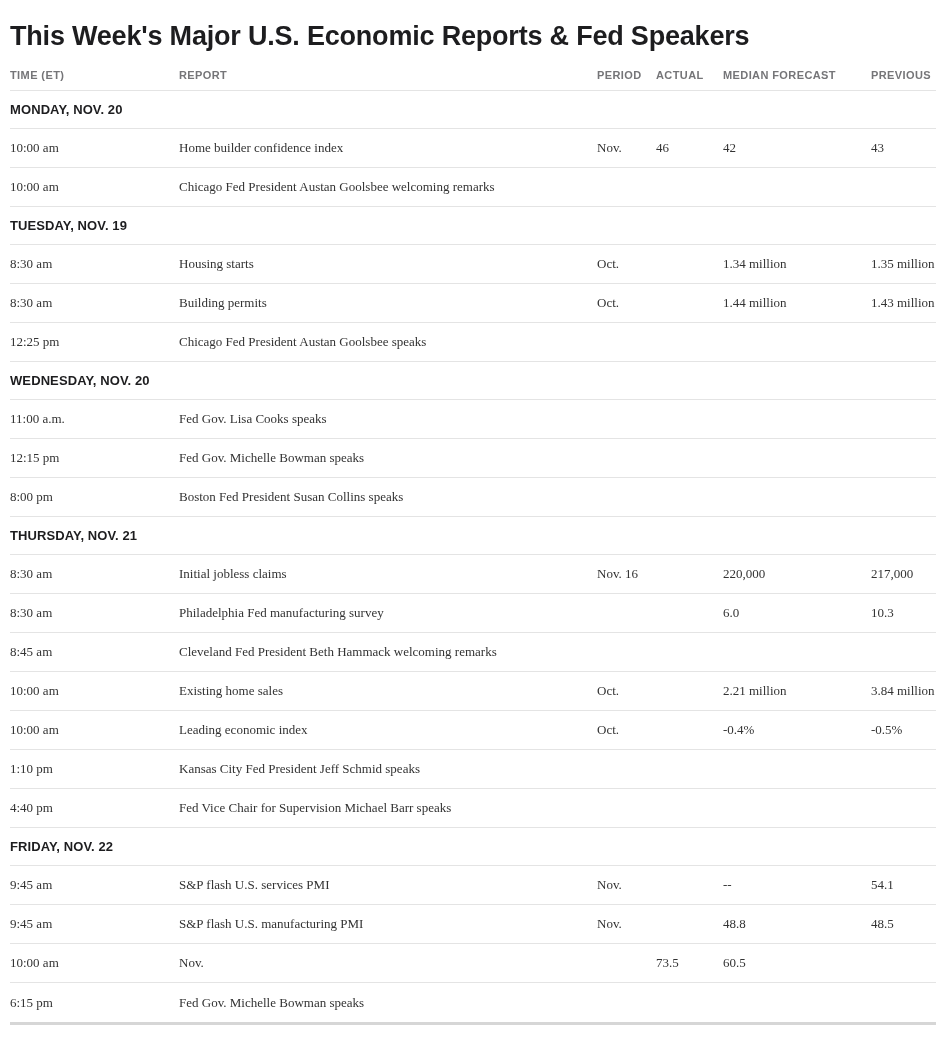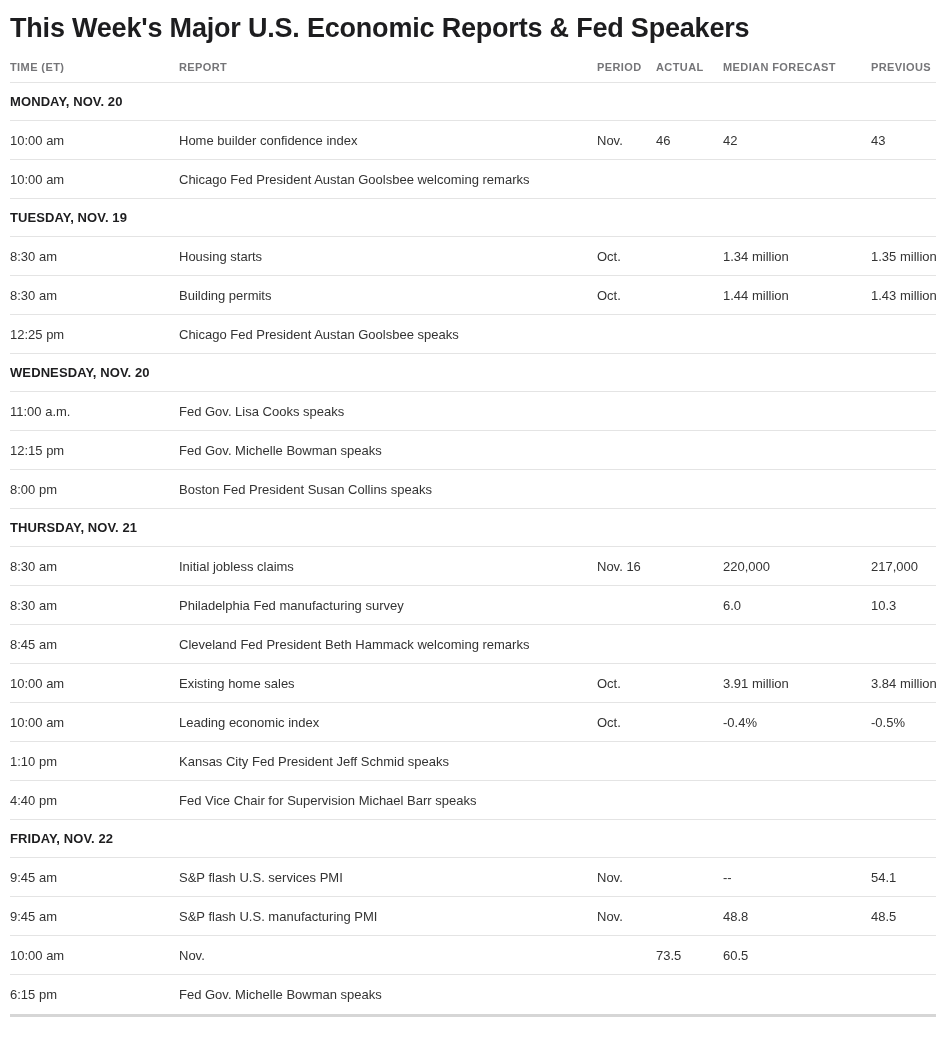--- a/index.html
+++ b/index.html
@@ -11,21 +11,21 @@
   }
   .container {
     width: 946px;
     padding: 0 10px;
   }
   h1.page-title {
     font-size: 27px;
     font-weight: 700;
     color: #1d1d1f;
     letter-spacing: -0.2px;
-    padding: 12px 0 0 0;
+    padding: 20px 0 0 0;
     line-height: 1.2;
   }
   .econ-table {
     margin-top: 12px;
     width: 100%;
   }
   .header-row {
     display: grid;
     grid-template-columns: 169px 418px 59px 67px 148px 1fr;
     align-items: end;
@@ -49,20 +49,21 @@
     font-weight: 700;
     color: #1d1d1f;
     letter-spacing: 0.1px;
   }
   .row {
     display: grid;
     grid-template-columns: 169px 418px 59px 67px 148px 1fr;
     align-items: center;
     height: 39px;
     border-bottom: 1px solid #e4e4e4;
+    font-family: Liberation Serif, serif;
   }
   .table-body .row:last-child { border-bottom: none; }
   .cell {
     font-size: 13px;
     color: #333333;
     white-space: nowrap;
     overflow: hidden;
   }
   a.report-link {
     color: #333333;
@@ -182,21 +183,21 @@
           <div class="cell cell-period"></div>
           <div class="cell cell-actual"></div>
           <div class="cell cell-median_forecast"></div>
           <div class="cell cell-previous"></div>
         </div>
         <div class="row">
           <div class="cell cell-time">10:00 am</div>
           <div class="cell cell-report">Existing home sales</div>
           <div class="cell cell-period">Oct.</div>
           <div class="cell cell-actual"></div>
-          <div class="cell cell-median_forecast">3.91 million</div>
+          <div class="cell cell-median_forecast">2.21 million</div>
           <div class="cell cell-previous">3.84 million</div>
         </div>
         <div class="row">
           <div class="cell cell-time">10:00 am</div>
           <div class="cell cell-report">Leading economic index</div>
           <div class="cell cell-period">Oct.</div>
           <div class="cell cell-actual"></div>
           <div class="cell cell-median_forecast">-0.4%</div>
           <div class="cell cell-previous">-0.5%</div>
         </div>

